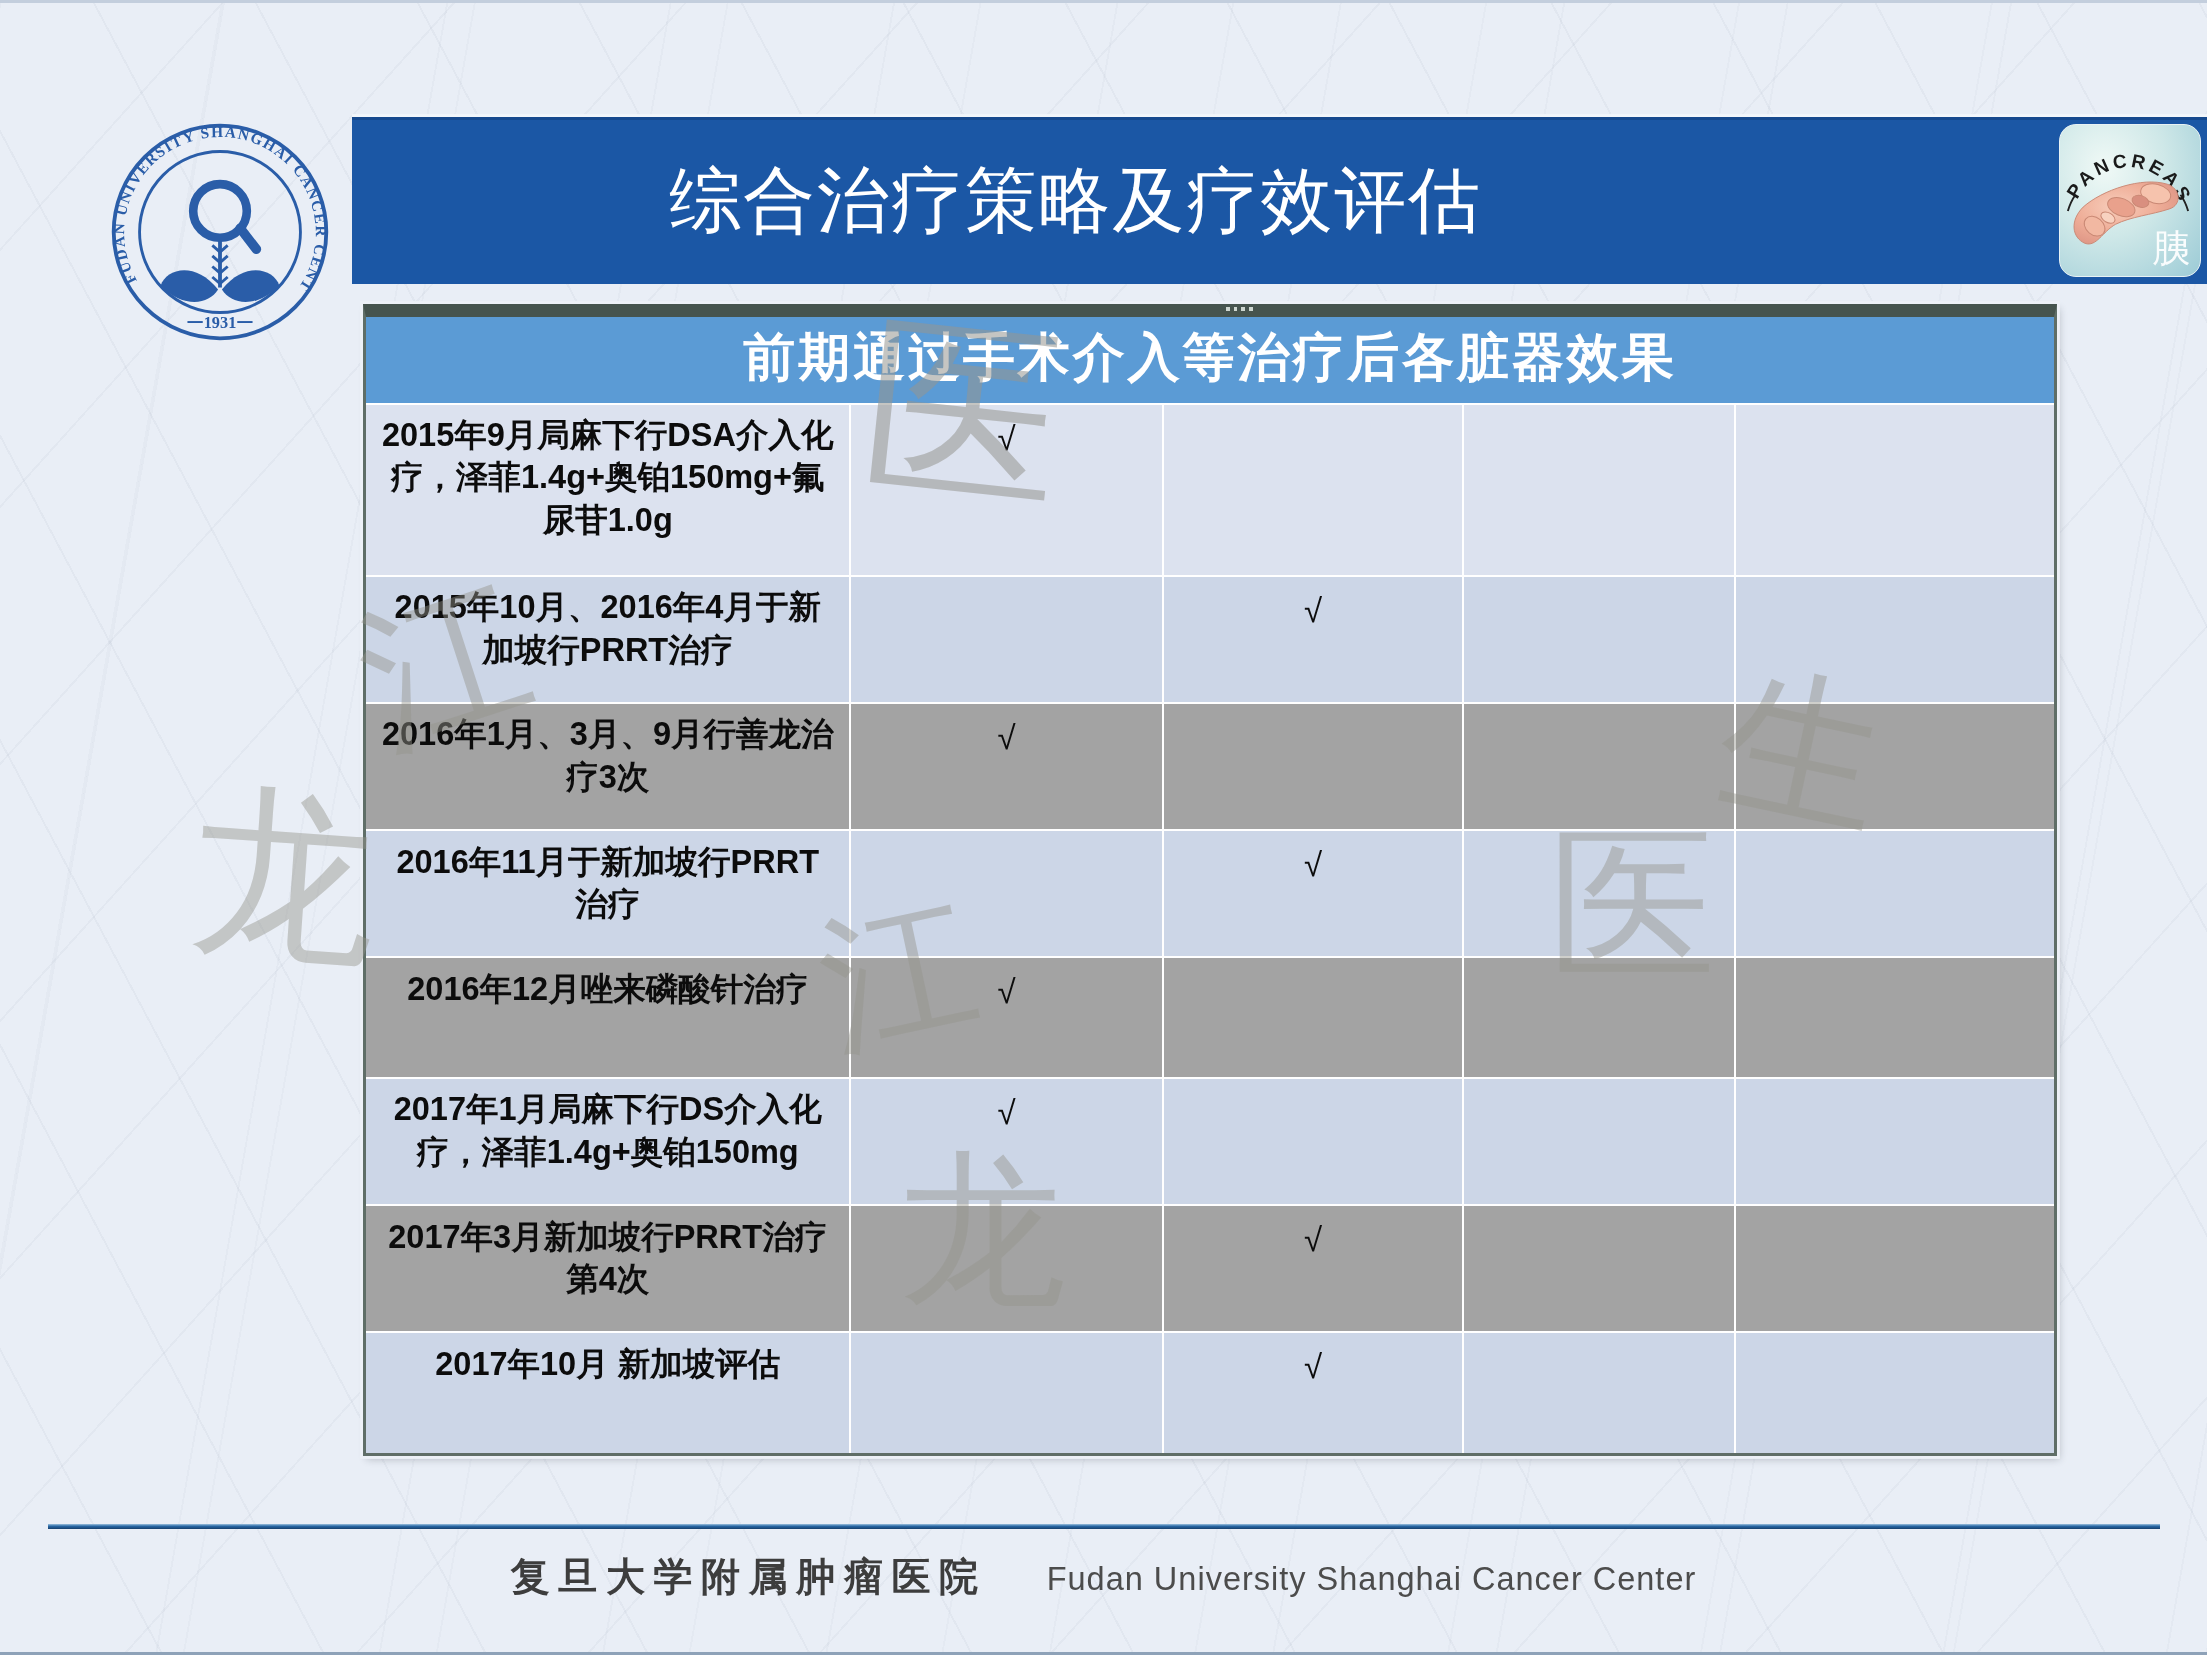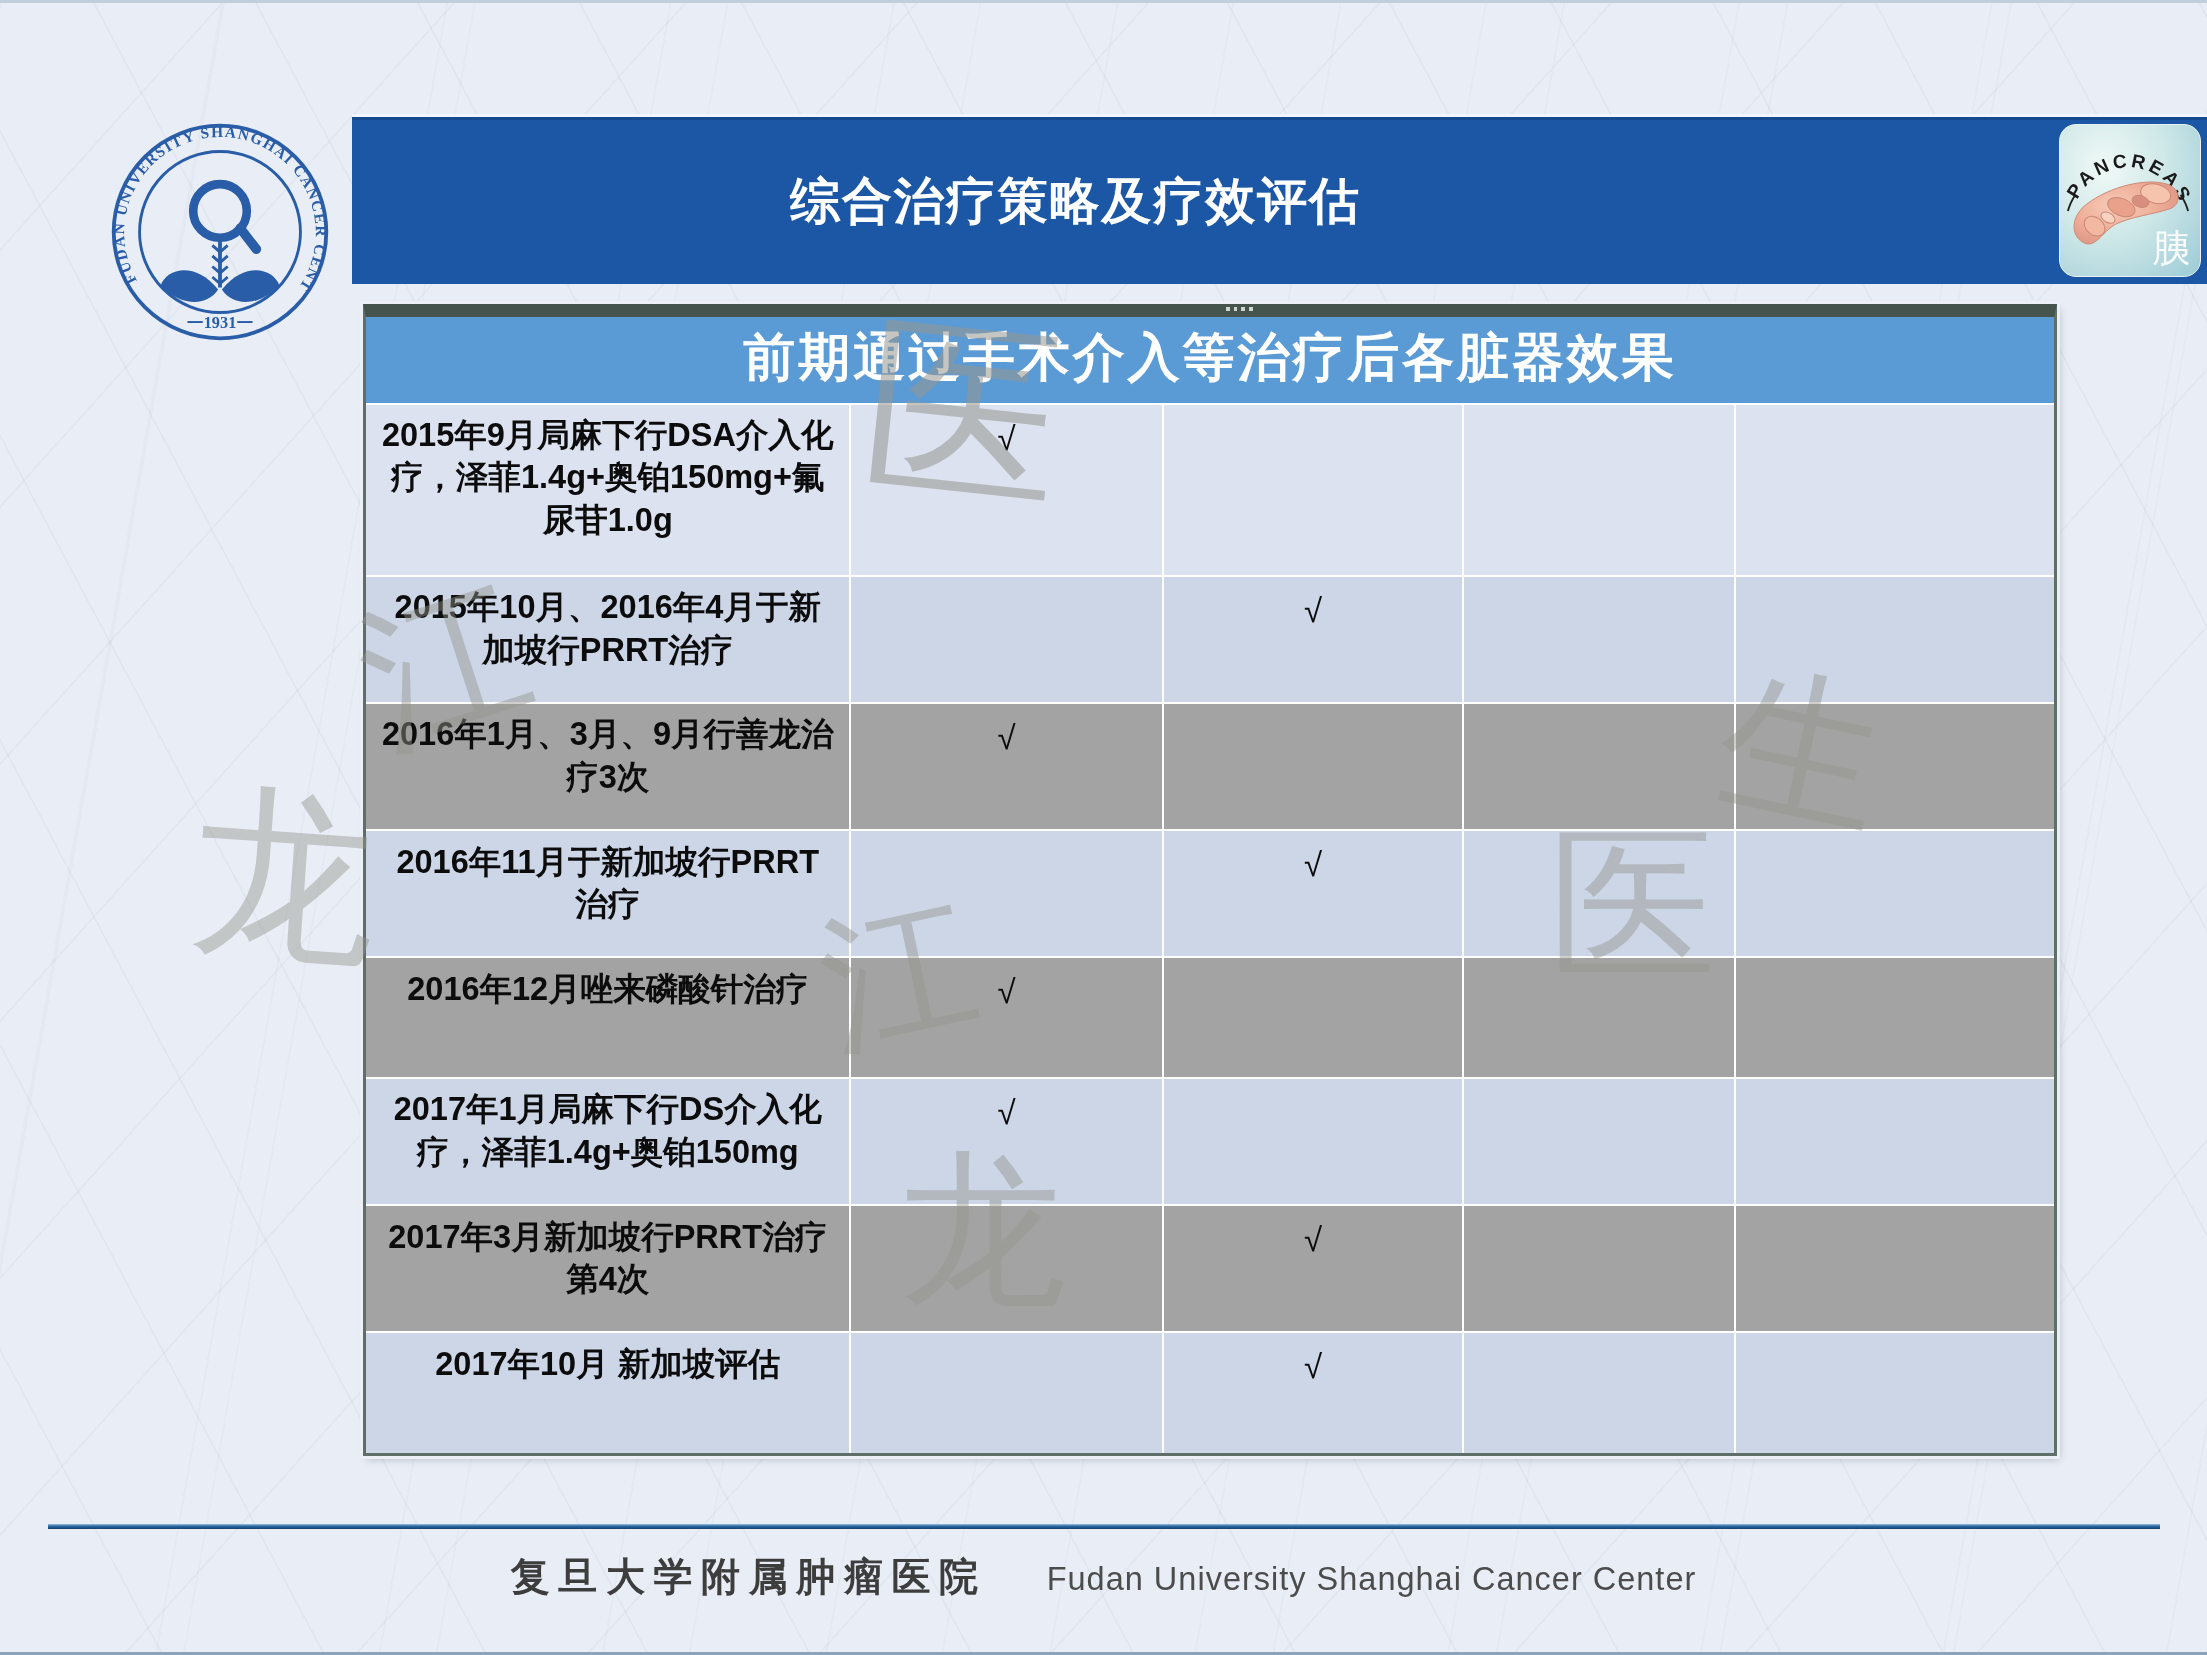--- a/index.html
+++ b/index.html
@@ -18,21 +18,21 @@
 
   
   .title-band{
     position:absolute; left:352px; top:117px; width:1855px; height:164px;
     background:#1b57a5; border-top:3.8px solid #16498e;
     box-shadow:0 -2.9px 0 #f2f6fb;
   }
   .slide-title{
     position:absolute; left:674px; top:117px; width:803px; height:168px;
     display:flex; align-items:center; justify-content:center;
-    color:#ffffff; font-size:50px; font-weight:700; letter-spacing:1.9px; white-space:nowrap;
+    color:#ffffff; font-size:72px; font-weight:400; letter-spacing:1.9px; white-space:nowrap;
   }
 
   
   .fudan-seal{position:absolute; left:107px; top:119px; width:226px; height:226px;}
 
   
   .pancreas-badge{
     position:absolute; left:2059px; top:124px; width:140px; height:151px;
     border-radius:17px; border:1.9px solid #e8f2f4;
     background:radial-gradient(ellipse at 32% 28%, #f0f9f6 0%, #cfe8e8 45%, #9ccbd6 100%);

